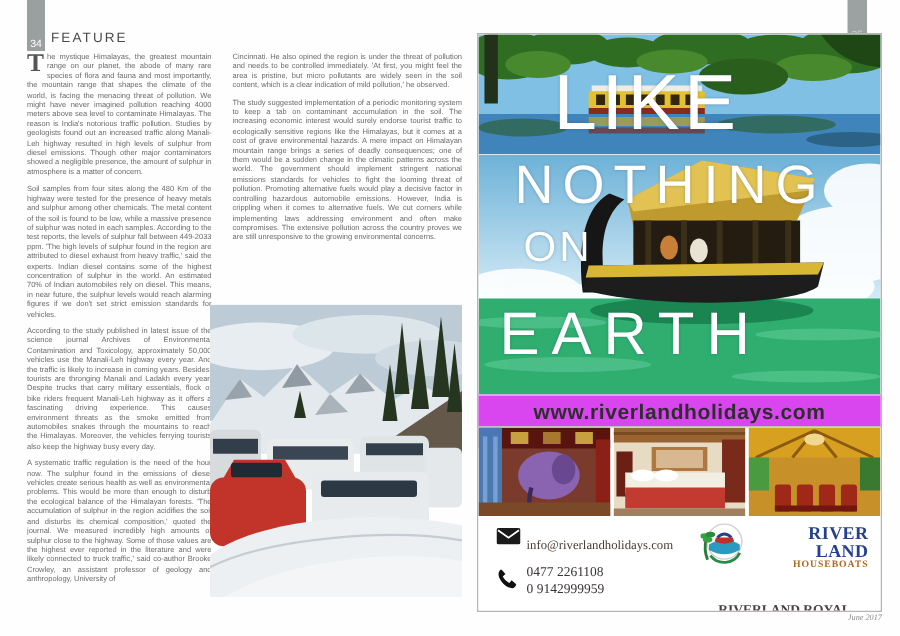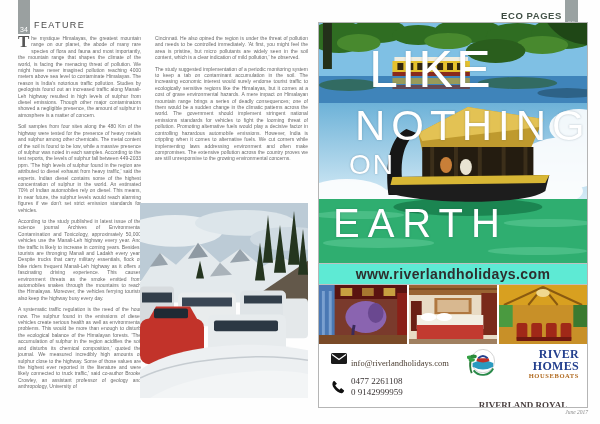--- a/index.html
+++ b/index.html
@@ -24,32 +24,32 @@
   .brand .b2{margin-left:3px;color:#45544a;}
   .pagenum-bar-right{position:absolute;left:565px;top:0;width:13px;height:28px;background:#9aa2a2;
     display:flex;align-items:flex-end;justify-content:center;}
   .pagenum-bar-right span{font-size:7px;color:#cfd4d4;line-height:9px;}
   
   .ad-box{position:absolute;left:318px;top:22px;width:270px;height:386px;border:1px solid #b5b5b5;
     box-sizing:border-box;background:#fff;}
   .ad-sec{position:absolute;left:0;width:268px;overflow:hidden;}
   .ad-hero1{top:0;height:80px;}
   .ad-hero2{top:80px;height:160px;}
-  .ad-url{top:240px;height:22px;background:#5eead4;border-top:1px solid #c0c0c0;border-bottom:1px solid #c0c0c0;
+  .ad-url{top:240px;height:22px;background:#d946ef;border-top:1px solid #c0c0c0;border-bottom:1px solid #c0c0c0;
     display:flex;align-items:center;justify-content:center;box-sizing:border-box;}
   .ad-url span{font-size:14px;font-weight:bold;color:#2e2e2e;letter-spacing:.4px;}
   .ad-photos{top:262px;height:59px;display:flex;gap:2px;background:#fff;}
   .ad-photos .ph{flex:1;overflow:hidden;}
   .ad-photos svg{display:block;width:100%;height:100%;}
   .ad-contact{top:321px;height:63px;background:#fff;}
   .ad-sec svg.fill{display:block;width:100%;height:100%;}
   .hl{position:absolute;color:#ffffff;font-weight:400;text-shadow:0 0 2px rgba(40,70,90,.35);
       white-space:nowrap;line-height:1;}
   .hl-like{left:50px;top:20px;font-size:52px;letter-spacing:3px;}
-  .hl-nothing{left:36px;top:82px;font-size:42px;letter-spacing:6px;}
+  .hl-nothing{left:24px;top:82px;font-size:36px;letter-spacing:6px;}
   .hl-on{left:30px;top:128px;font-size:28px;letter-spacing:2px;}
   .hl-earth{left:14px;top:180px;font-size:40px;letter-spacing:8px;}
   
   .c-left{position:absolute;left:12px;top:6px;width:130px;font-family:"Liberation Serif",serif;}
   .c-row{display:flex;align-items:flex-end;margin-bottom:8px;}
   .c-row .ic{width:20px;flex:0 0 20px;}
   .email-txt{font-size:8.5px;color:#4a3c30;}
   .phone-txts{font-size:9px;color:#3a3434;line-height:11px;}
   .c-right{position:absolute;left:148px;top:4px;width:112px;font-family:"Liberation Serif",serif;text-align:center;}
   .logo-row{display:flex;align-items:center;justify-content:flex-start;gap:4px;}
@@ -113,23 +113,20 @@
       <rect x="14" y="106" width="34" height="10" rx="2" fill="#1f2a34"></rect>
       <rect x="0" y="116" width="64" height="46" rx="9" fill="#c2332a"></rect>
       <rect x="68" y="112" width="78" height="42" rx="6" fill="#e7ebed"></rect>
       <rect x="74" y="118" width="64" height="11" rx="2" fill="#2c3844"></rect>
       <path d="M0,168 C30,144 110,136 168,148 L168,196 L0,196 Z" fill="#edf0f2"></path>
       <path d="M0,176 C40,156 120,150 168,158" stroke="#c6ccd1" stroke-width="1.5" fill="none"></path>
       <path d="M10,196 C50,170 130,164 168,172 L168,196 Z" fill="#f3f5f6"></path>
     </svg>
   </div>
 
-  <div class="brand">
-    <span class="b1">ECO</span><span class="b2">PAGES</span>
-  </div>
   <div class="pagenum-bar-right">
     <span>35</span>
   </div>
 
   <div class="ad-box">
 
     <div class="ad-sec ad-hero1">
       <svg class="fill" viewBox="0 0 270 80" preserveAspectRatio="none">
         <rect width="270" height="54" fill="#7fc0e4"></rect>
         <g fill="#2f6d22">
@@ -314,21 +311,21 @@
               <path d="M10,14 Q17,17 24,14 L23,11 L11,11 Z" fill="#c03028"></path>
               <path d="M12,11 Q17,6 22,11" fill="none" stroke="#24408e" stroke-width="2"></path>
               <path d="M7,24 A12.5,12.5 0 0 0 28,22" fill="none" stroke="#2a8a4a" stroke-width="2"></path>
               <path d="M4,12 C3,16 3,22 5,27" stroke="#2a7a3a" stroke-width="2" fill="none"></path>
               <ellipse cx="3" cy="10" rx="3.4" ry="2" fill="#35a045"></ellipse>
               <ellipse cx="7" cy="9" rx="3.4" ry="2" fill="#2a8a3a"></ellipse>
               <ellipse cx="5" cy="12.6" rx="3.4" ry="2" fill="#35a045"></ellipse>
             </svg>
           </span>
           <span class="logo-names">
-            <div class="logo-name">RIVER HOMES</div>
+            <div class="logo-name">RIVER LAND</div>
             <div class="logo-sub">HOUSEBOATS</div>
           </span>
         </div>
         <div class="addr">
           <div>RIVERLAND,ROYAL HOMES</div>
           <div>A.N.PURAM,ALAPPUZHA-1</div>
         </div>
       </div>
     </div>
   </div>

